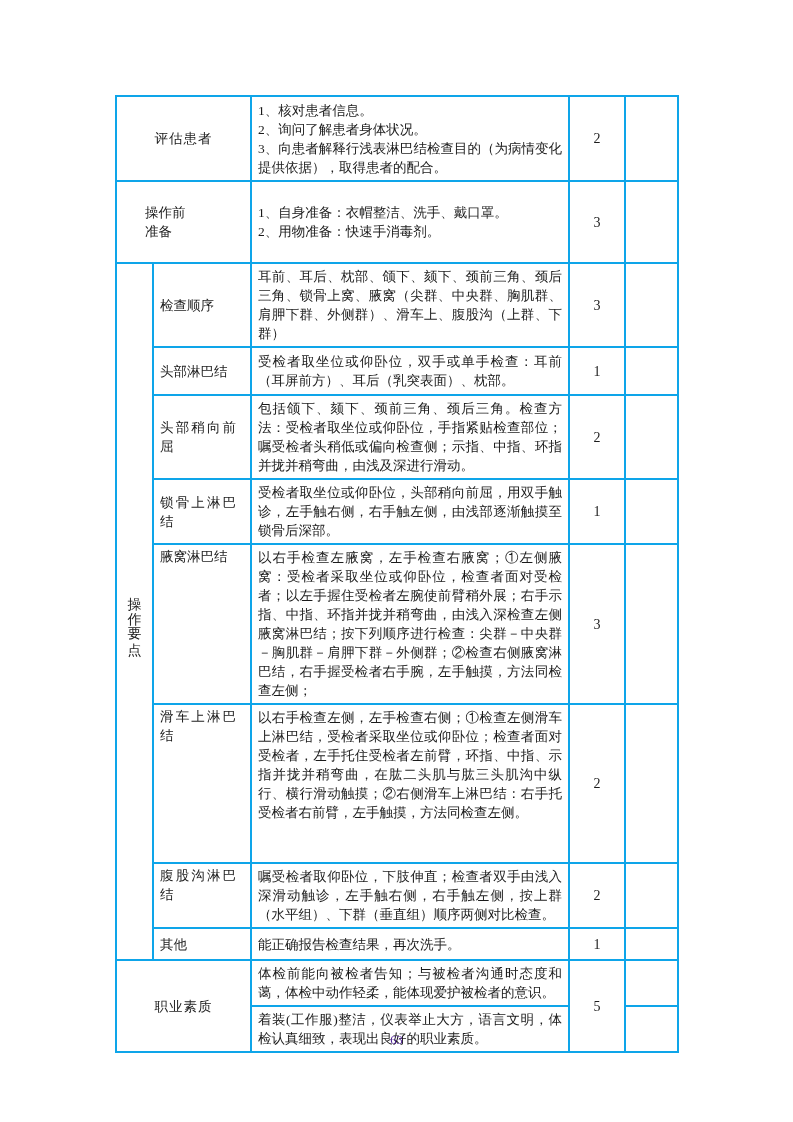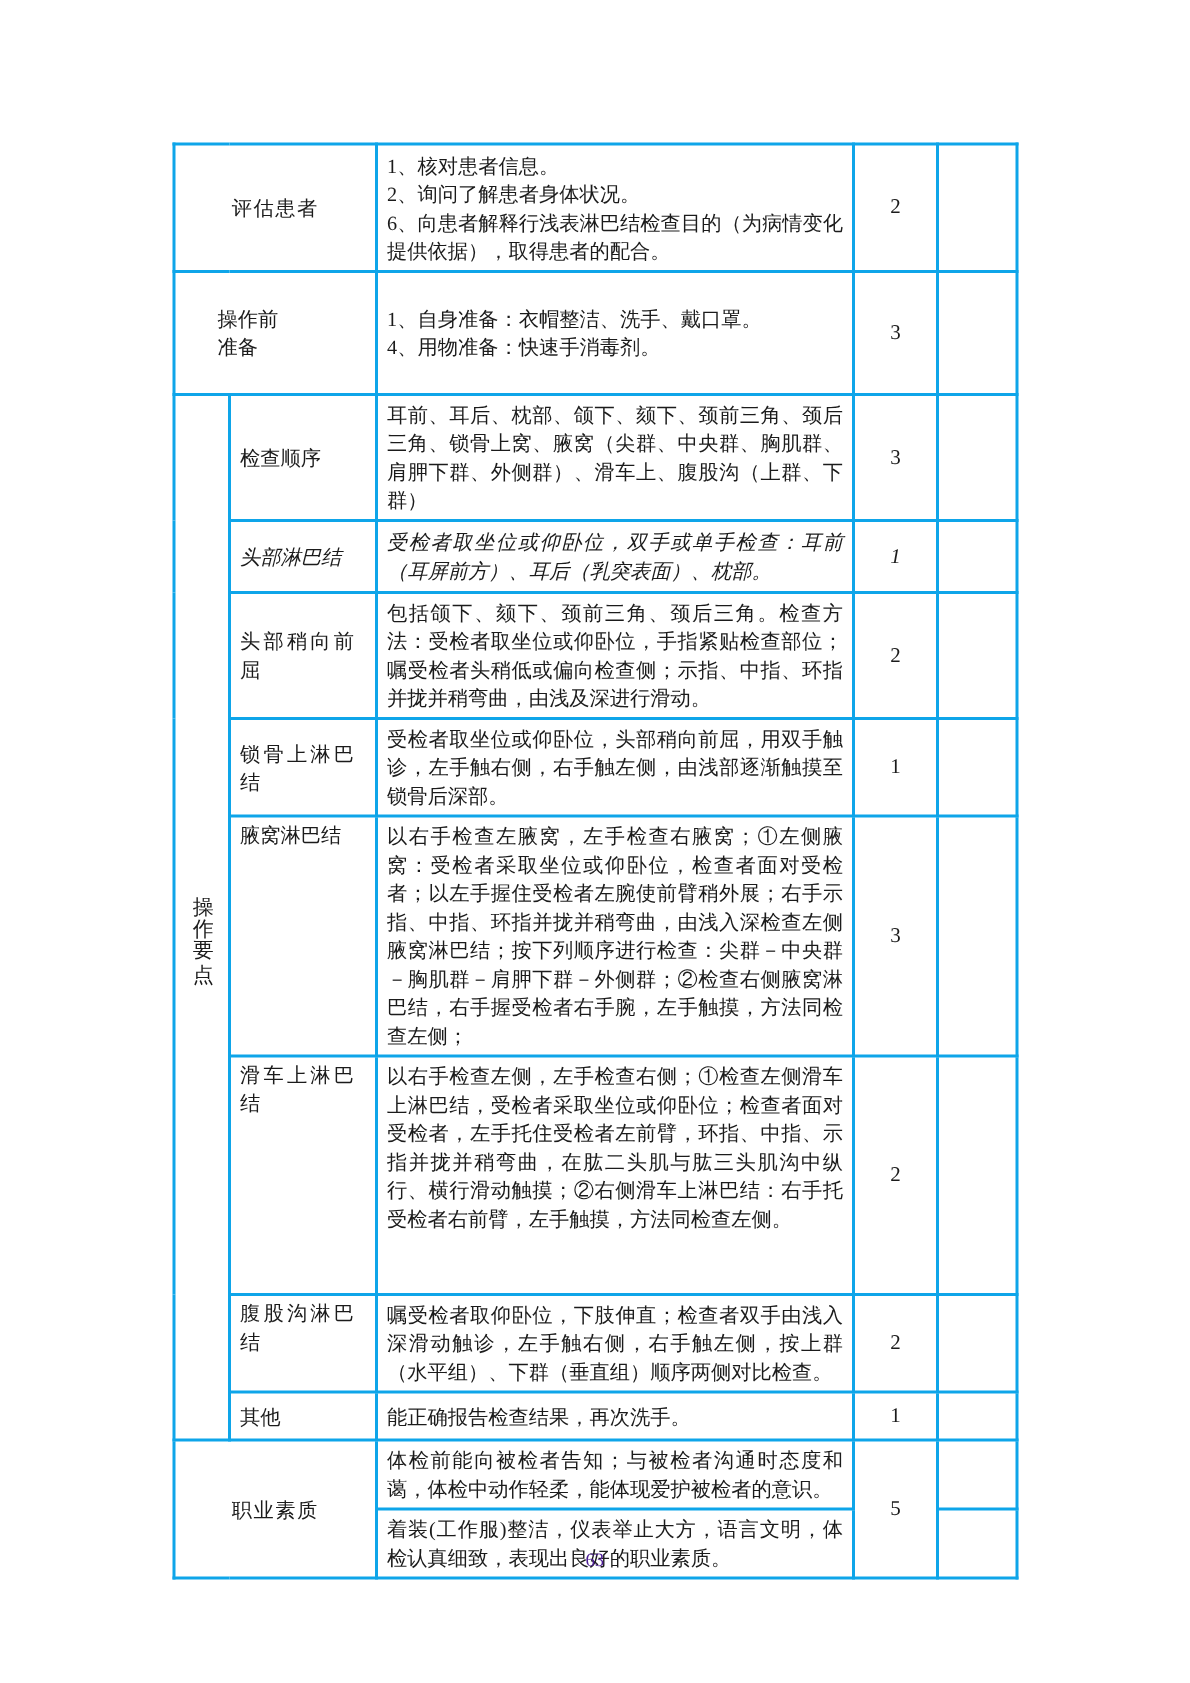--- a/index.html
+++ b/index.html
@@ -58,21 +58,21 @@
     text-align:center;
     font-size:14px;
     vertical-align:middle;
   }
   td.blank-cell{padding:0;}
   tr.v-top td.item-label, tr.v-top td.content-cell{vertical-align:top;}
 
   tr.h-r1{height:85px;}
   tr.h-r2{height:82px;}
   tr.h-r3{height:79px;}
-  tr.h-r4{height:48px;font-style:italic;}
+  tr.h-r4{height:48px;}
   tr.h-r5{height:78px;}
   tr.h-r6{height:64px;}
   tr.h-r7{height:147px;}
   tr.h-r8{height:159px;}
   tr.h-r9{height:62px;}
   tr.h-r10{height:32px;}
   tr.h-r11a{height:41px;}
   tr.h-r11b{height:44px;}
 
   .content-line{text-align:justify;}
@@ -98,34 +98,34 @@
         <col class="c-score">
         <col class="c-blank">
     </colgroup>
     <tbody>
 
       <tr class="h-r1">
         <td colspan="2" class="cat-label">评估患者</td>
         <td class="content-cell">
           <div class="content-line">1、核对患者信息。</div>
           <div class="content-line">2、询问了解患者身体状况。</div>
-          <div class="content-line">6、向患者解释行浅表淋巴结检查目的（为病情变化提供依据），取得患者的配合。</div>
+          <div class="content-line">3、向患者解释行浅表淋巴结检查目的（为病情变化提供依据），取得患者的配合。</div>
         </td>
         <td class="score-cell">2</td>
         <td class="blank-cell"></td>
       </tr>
 
       <tr class="h-r2">
         <td colspan="2" class="cat-label-left">
           <div>操作前</div>
           <div>准备</div>
         </td>
         <td class="content-cell">
           <div class="content-line">1、自身准备：衣帽整洁、洗手、戴口罩。</div>
-          <div class="content-line">4、用物准备：快速手消毒剂。</div>
+          <div class="content-line">2、用物准备：快速手消毒剂。</div>
         </td>
         <td class="score-cell">3</td>
         <td class="blank-cell"></td>
       </tr>
 
       <tr class="h-r3">
         <td rowspan="8" class="vert-label">
           <span>操作要点</span>
         </td>
         <td class="item-label">检查顺序</td>

